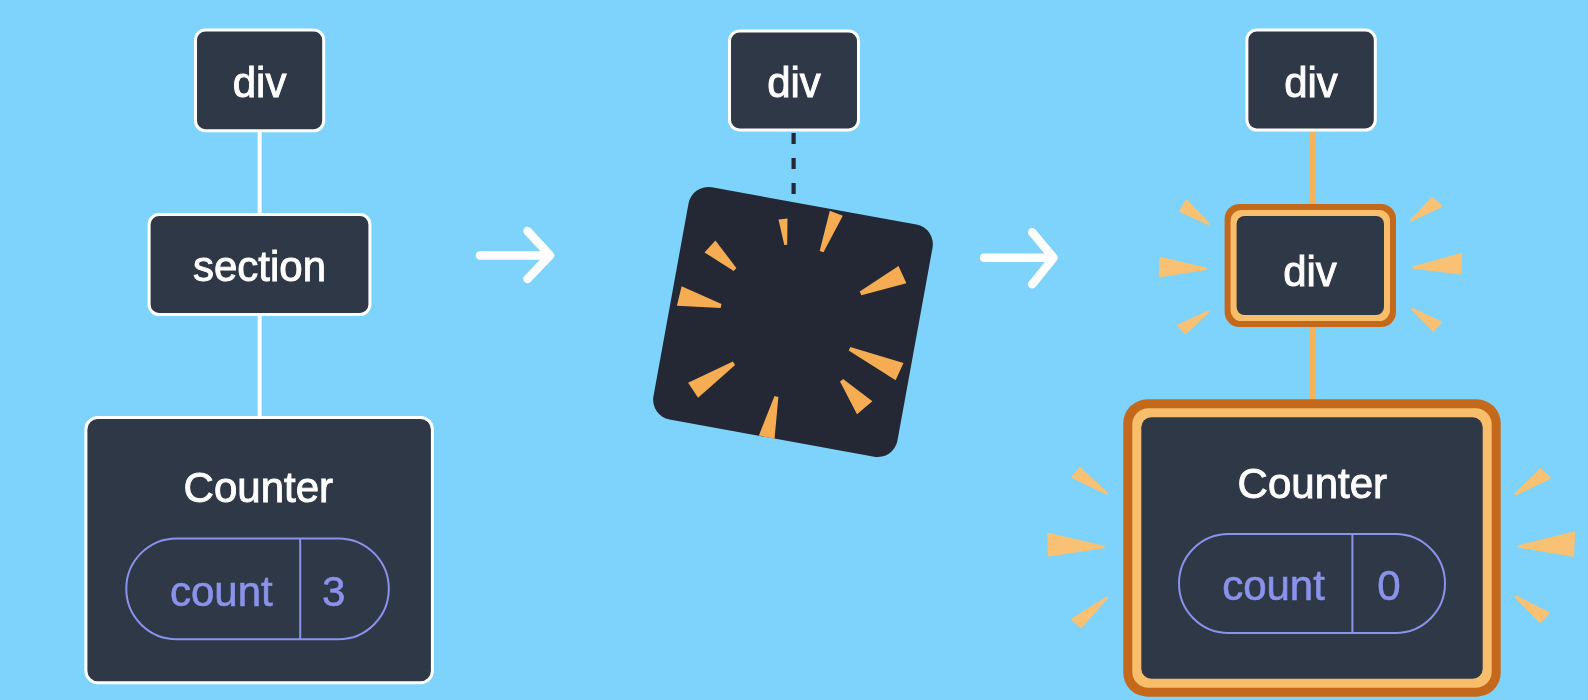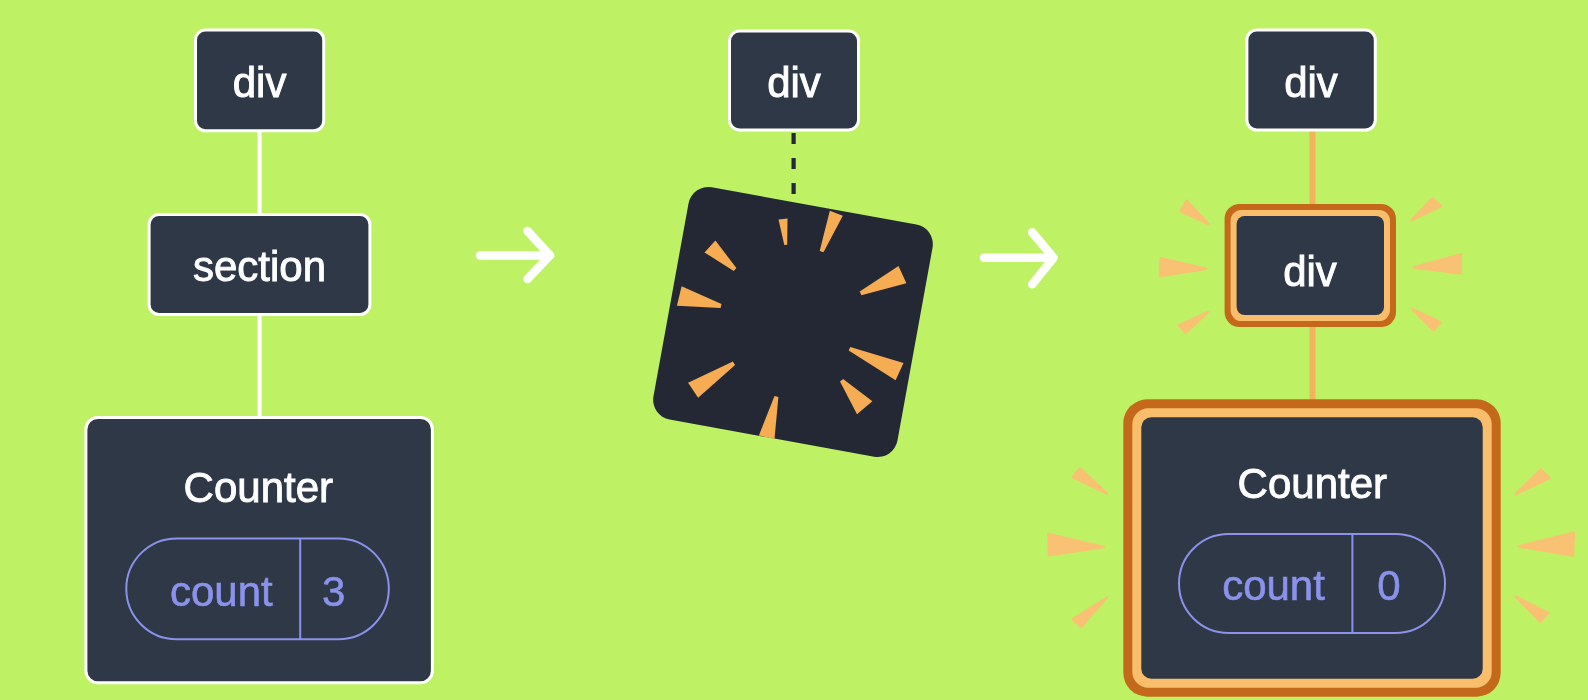--- a/index.html
+++ b/index.html
@@ -1,16 +1,16 @@
 <!DOCTYPE html>
 <html><head>
 <meta charset="utf-8">
 <style>
   html,body{margin:0;padding:0;}
-  #stage{position:relative;width:1588px;height:700px;background:#bef264;overflow:hidden;}
+  #stage{position:relative;width:1588px;height:700px;background:#7dd3fc;overflow:hidden;}
   svg{display:block;}
   text{font-family:"Liberation Sans",sans-serif;paint-order:stroke fill;}
   .wt{stroke:#FFFFFF;stroke-width:0.9;}
   .pt{stroke:#8A92EB;stroke-width:0.6;}
 </style>
 </head>
 <body>
 <div id="stage">
 <svg width="1588" height="700" viewBox="0 0 1588 700">
 

